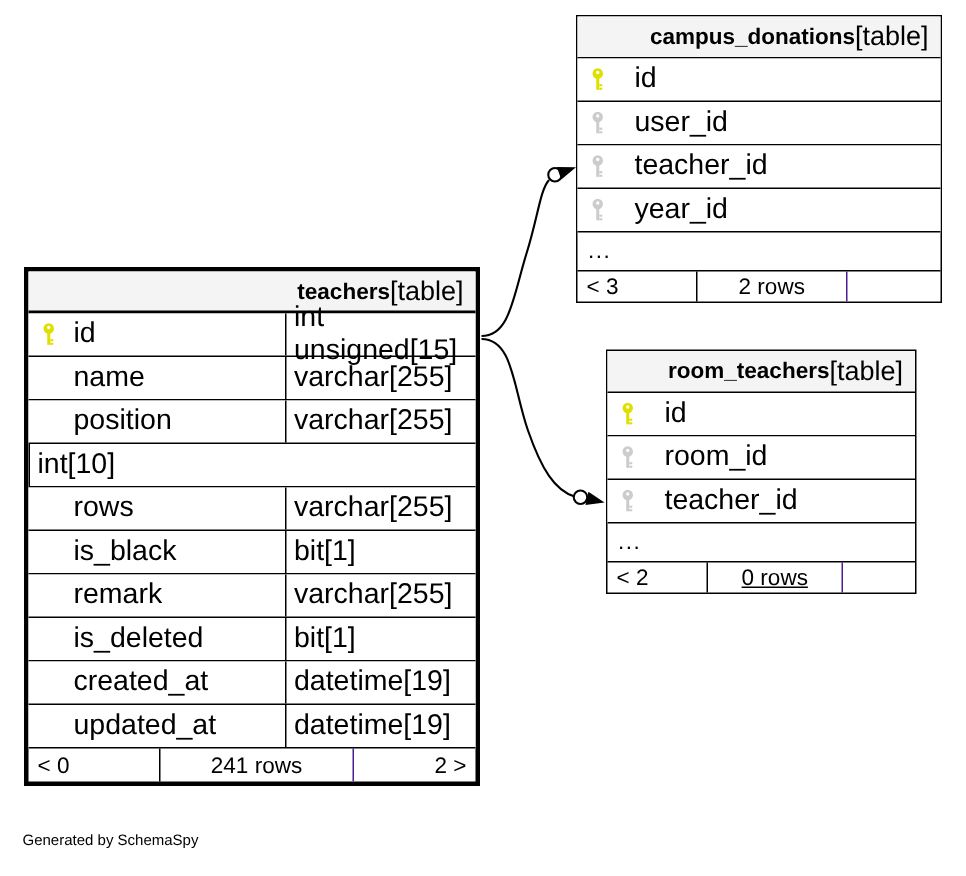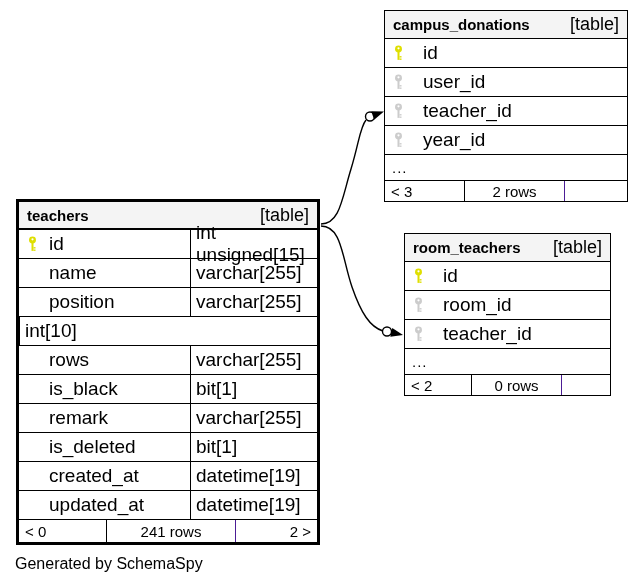--- a/index.html
+++ b/index.html
@@ -1,23 +1,23 @@
 <!DOCTYPE html>
 <html><head>
 <meta charset="utf-8">
 <style>
   html,body{margin:0;padding:0;background:#fff;}
   .canvas{
     position:relative;width:644px;height:584px;background:#ffffff;
     font-family:"Liberation Sans", sans-serif;color:#000;overflow:hidden;
   }
   .db-table{position:absolute;background:#fff;border:1px solid #000;box-sizing:border-box;}
-  .db-table.focus{border-width:3px;margin-top:21px;}
+  .db-table.focus{border-width:3px;}
   .tbl-header{
-    display:flex;justify-content:space-between;align-items:center;
+    display:flex;justify-content:flex-end;align-items:center;
     background:#f4f4f4;border-bottom:1px solid #000;height:28px;padding:0 8px;box-sizing:border-box;
   }
   .db-table.focus .tbl-header{border-bottom-width:2px;}
   .tbl-name{font-weight:bold;font-size:15px;}
   .tbl-badge{font-size:18px;}
   .tbl-row{
     display:flex;align-items:center;height:29px;border-bottom:1px solid #000;
     box-sizing:border-box;font-size:19px;background:#fff;
   }
   .cell-name{display:flex;align-items:center;padding-left:8px;box-sizing:border-box;height:100%;}
@@ -32,23 +32,23 @@
   .f-cell{display:flex;align-items:center;box-sizing:border-box;height:100%;}
   .f-left{justify-content:flex-start;padding-left:6px;border-right:1px solid #000;}
   .f-center{justify-content:center;border-right:1px solid #4c1d95;}
   .f-right{justify-content:flex-end;padding-right:6px;flex:1;}
   .teachers .tbl-footer{height:22px;}
   .teachers .f-left{width:88px;}
   .teachers .f-center{width:129px;}
   .campus .f-left{width:80px;}
   .campus .f-center{width:100px;}
   .room .f-left{width:67px;}
-  .room .f-center{width:90px;}
+  .room .f-center{width:90px;text-decoration:underline;}
   .edges{position:absolute;left:0;top:0;pointer-events:none;}
-  .gen-note{position:absolute;left:15px;top:555px;font-size:16px;}
+  .gen-note{position:absolute;left:15px;top:555px;font-size:10px;}
 </style>
 </head>
 <body>
 
 <div class="canvas">
 
   <svg class="edges" width="644" height="584" viewBox="0 0 644 584">
     <g fill="none" stroke="#000" stroke-width="1.4">
       <path d="M 321 224 C 340 224 342 198 351 169 C 359 143 360 127 366 120"></path>
       <path d="M 321 226 C 342 226 342 258 352 287 C 361 313 370 327 383 331"></path>

